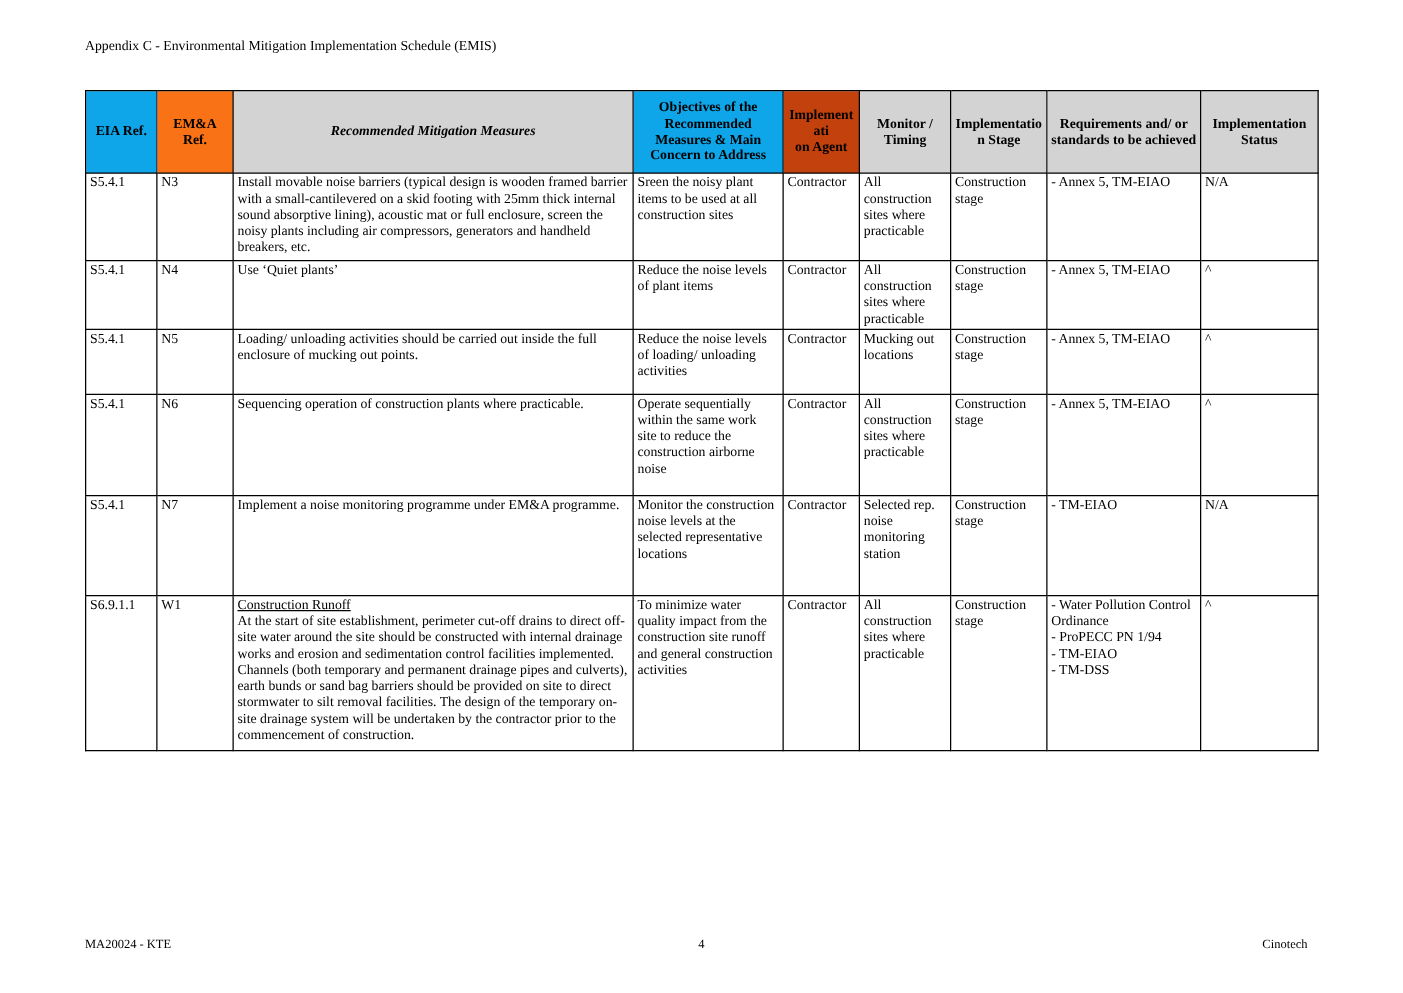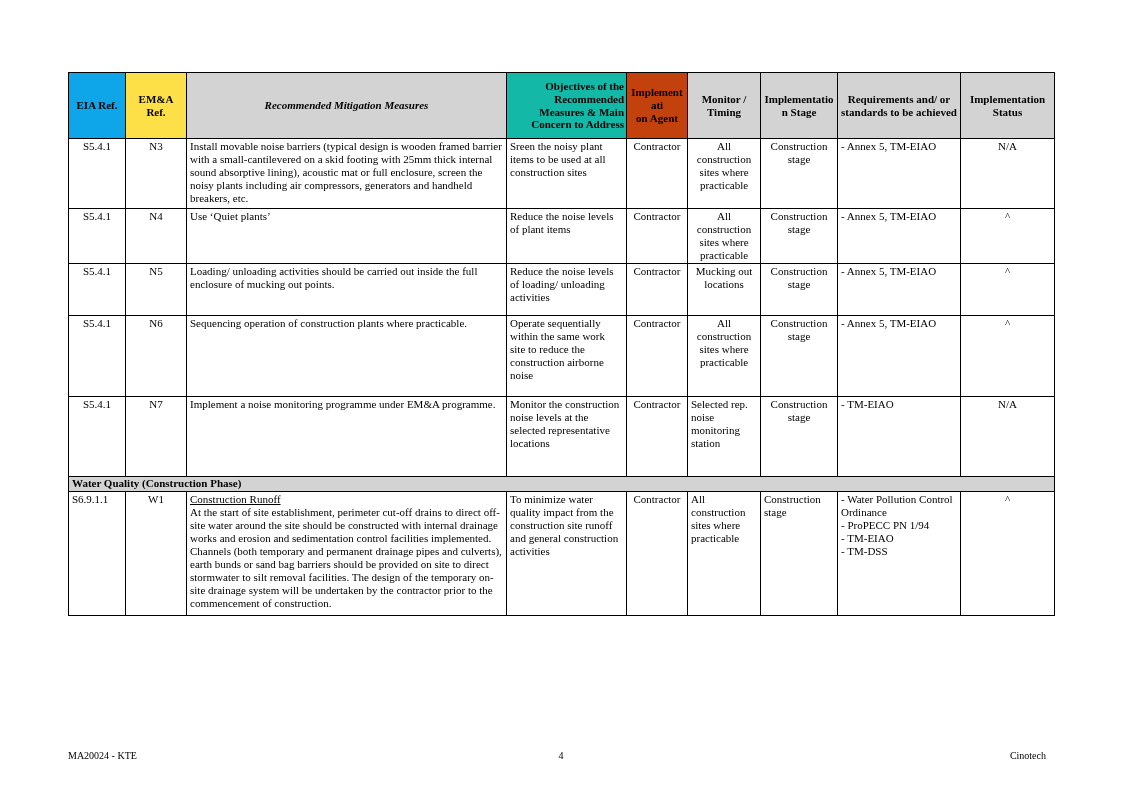--- a/index.html
+++ b/index.html
@@ -42,57 +42,58 @@
     text-align: center;
     vertical-align: middle;
     height: 63px;
     padding: 1px 2px;
   }
   .emis-table td.section-cell {
     font-weight: bold;
     text-align: left;
     padding: 0 3px;
   }
-  .c { text-align: center; }
+  .c { text-align: left; }
   .l { text-align: left; }
   .measure-title { text-decoration: underline; }
   .footer {
     position: absolute;
     left: 0;
     top: 750px;
     width: 100%;
     font-size: 10px;
   }
   .footer .f-left  { position: absolute; left: 68px;  top: 0; }
   .footer .f-center{ position: absolute; left: 0; width: 100%; text-align: center; top: 0; }
   .footer .f-right { position: absolute; right: 76px; top: 0; }
 </style>
 </head>
 <body>
 
 <div class="page">
+  <div class="doc-title">Appendix C - Environmental Mitigation Implementation Schedule (EMIS)</div>
 
   <table class="emis-table">
     <colgroup>
       <col style="width:57px">
       <col style="width:61px">
       <col style="width:320px">
       <col style="width:120px">
       <col style="width:61px">
       <col style="width:73px">
       <col style="width:77px">
       <col style="width:123px">
       <col style="width:94px">
     </colgroup>
     <thead>
       <tr id="header-row">
           <th style="background: #0ea5e9;">EIA Ref.</th>
-          <th style="background: #fde047;">EM&amp;A Ref.</th>
+          <th style="background: #f97316;">EM&amp;A Ref.</th>
           <th style="background: rgb(211, 211, 211); font-style: italic;">Recommended Mitigation Measures</th>
-          <th style="background: #14b8a6; text-align: right;">Objectives of the Recommended Measures &amp; Main Concern to Address</th>
+          <th style="background: #0ea5e9;">Objectives of the Recommended Measures &amp; Main Concern to Address</th>
           <th style="background: #c2410c;">Implementati
 on Agent</th>
           <th style="background: rgb(211, 211, 211);">Monitor / Timing</th>
           <th style="background: rgb(211, 211, 211);">Implementation Stage</th>
           <th style="background: rgb(211, 211, 211);">Requirements and/ or standards to be achieved</th>
           <th style="background: rgb(211, 211, 211);">Implementation Status</th>
         </tr>
     </thead>
     <tbody id="table-body">
         <tr style="height: 70px;">
@@ -143,23 +144,20 @@
           <td class="c">S5.4.1</td>
           <td class="c">N7</td>
           <td class="l">Implement a noise monitoring programme under EM&amp;A programme.</td>
           <td class="l">Monitor the construction noise levels at the selected representative locations</td>
           <td class="c">Contractor</td>
           <td class="l">Selected rep. noise monitoring station</td>
           <td class="c">Construction stage</td>
           <td class="l">- TM-EIAO</td>
           <td class="c">N/A</td>
         </tr>
-        <tr style="height: 15px;">
-          <td colspan="9" class="section-cell" style="background: rgb(211, 211, 211);">Water Quality (Construction Phase)</td>
-        </tr>
         <tr style="height: 124px;">
           <td class="l">S6.9.1.1</td>
           <td class="c">W1</td>
           <td class="l"><div class="measure-title">Construction Runoff</div><div>At the start of site establishment, perimeter cut-off drains to direct off-site water around the site should be constructed with internal drainage works and erosion and sedimentation control facilities implemented.  Channels (both temporary and permanent drainage pipes and culverts), earth bunds or sand bag barriers should be provided on site to direct stormwater to silt removal facilities.  The design of the temporary on-site drainage system will be undertaken by the contractor prior to the commencement of construction.</div></td>
           <td class="l">To minimize water quality impact from the construction site runoff and general construction activities</td>
           <td class="c">Contractor</td>
           <td class="l">All construction sites where practicable</td>
           <td class="l">Construction stage</td>
           <td class="l">- Water Pollution Control Ordinance
 - ProPECC PN 1/94

